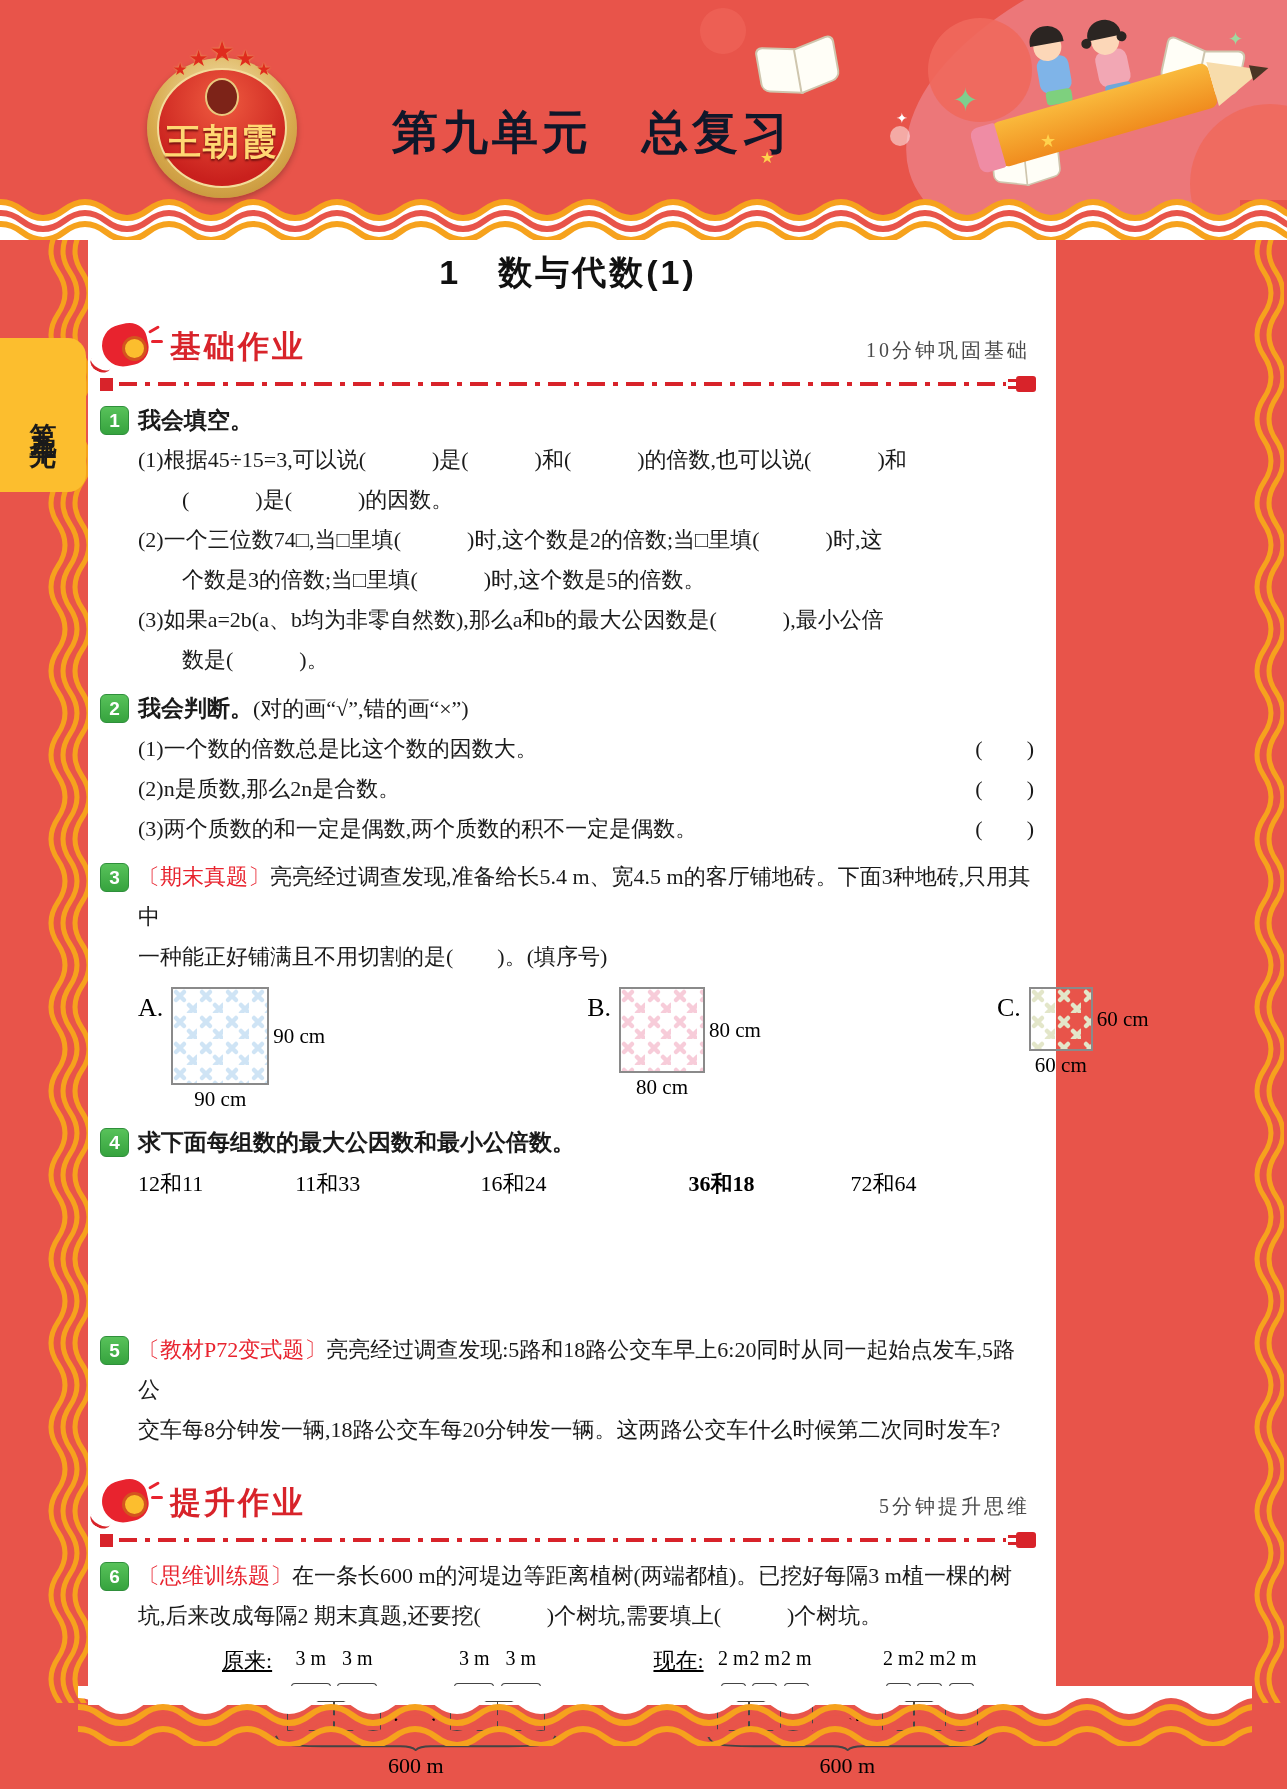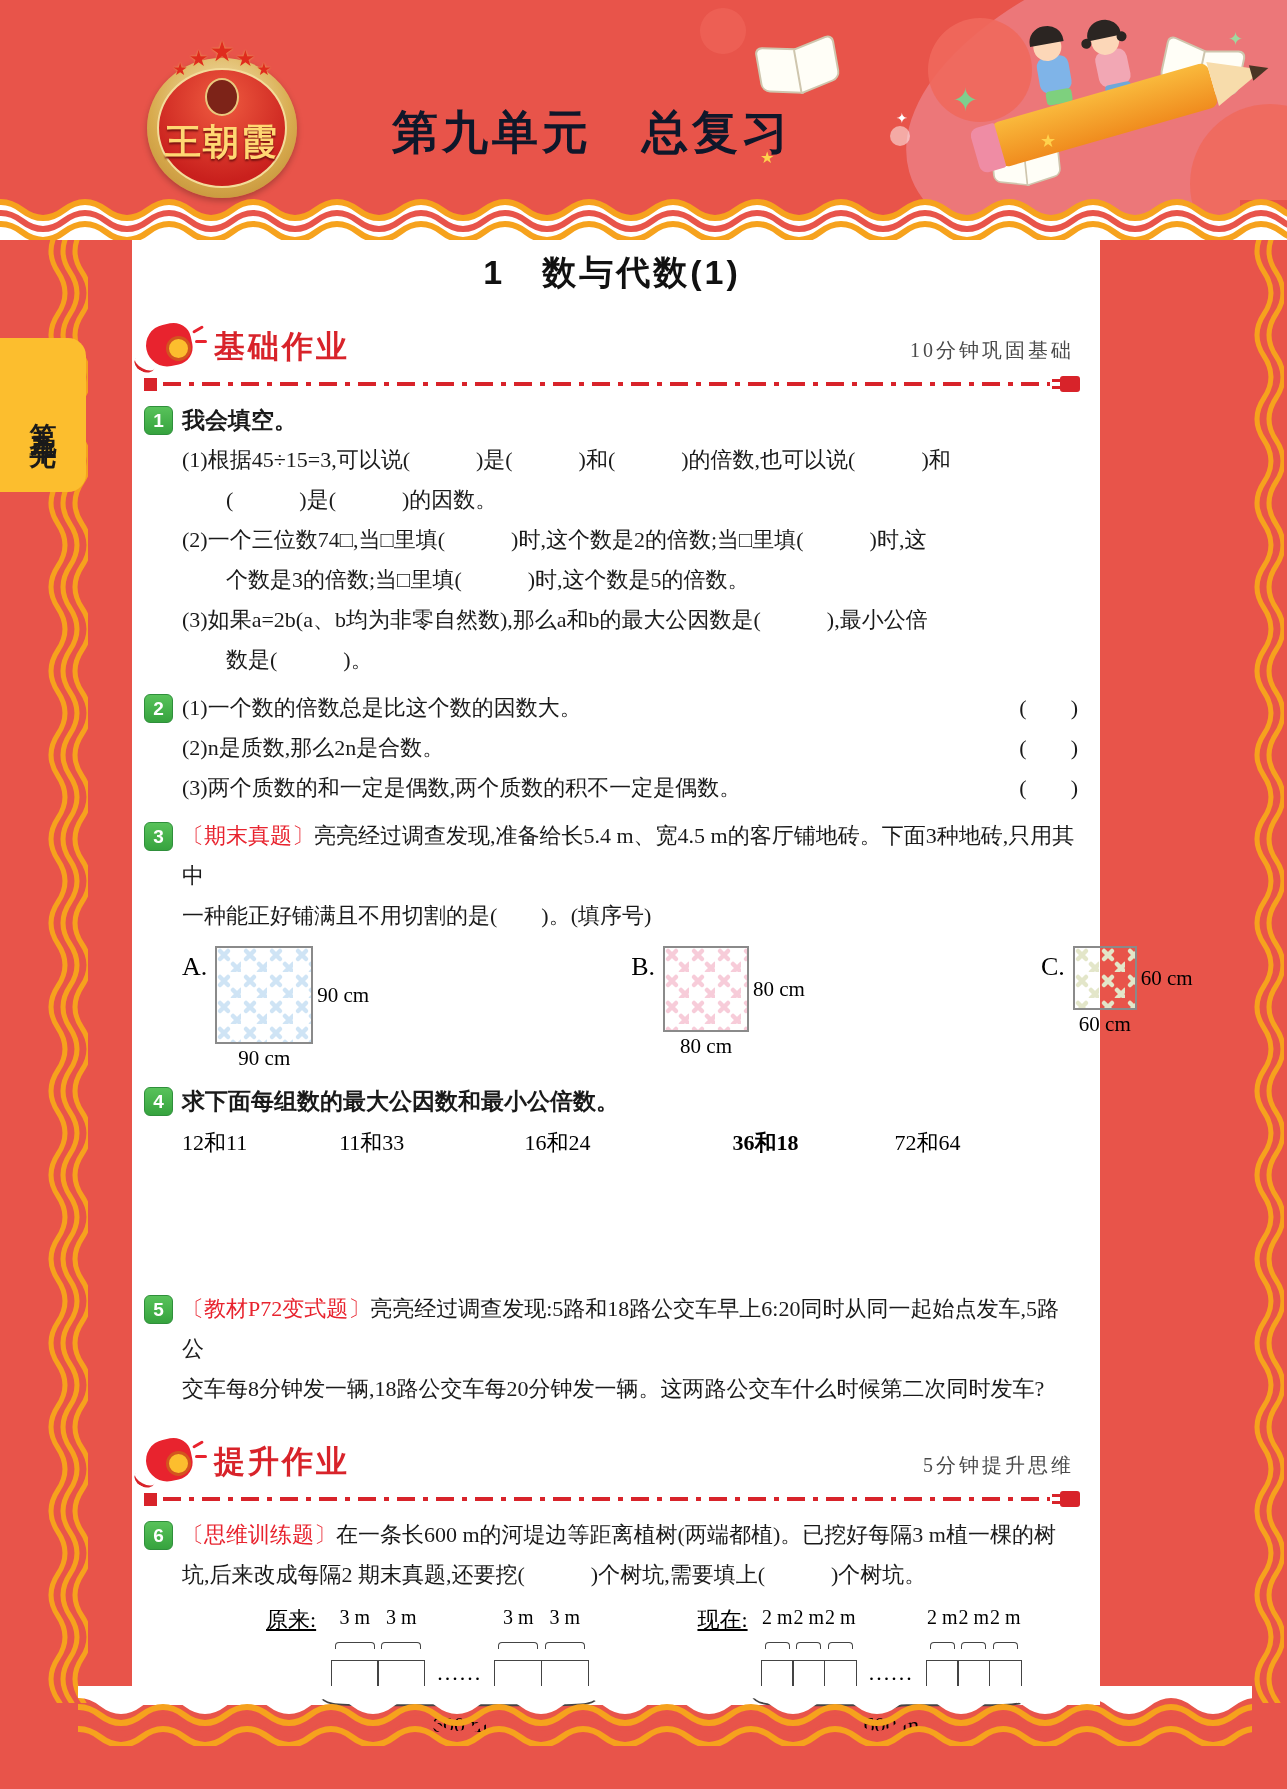--- a/index.html
+++ b/index.html
@@ -64,21 +64,21 @@
   .frame-left{position:absolute;left:0;top:200px;width:88px;height:1589px;background:#e8544a;}
   .frame-right{position:absolute;left:1240px;top:200px;width:47px;height:1589px;background:#e8544a;}
   .frame-bottom{position:absolute;left:0;top:1702px;width:1287px;height:87px;background:#e8544a;}
   .wavy-left{position:absolute;left:88px;top:208px;width:1495px;height:44px;transform:rotate(90deg);transform-origin:0 0;}
   .wavy-right{position:absolute;left:1284px;top:208px;width:1495px;height:30px;transform:rotate(90deg);transform-origin:0 0;}
   .btm-wave{position:absolute;left:78px;top:1686px;width:1174px;height:60px;z-index:4;}
   .side-tab{position:absolute;left:0;top:338px;width:86px;height:154px;background:#fcbe2e;border-radius:0 18px 18px 0;z-index:5;display:flex;align-items:center;justify-content:center;}
   .side-tab span{writing-mode:vertical-rl;font-family:"Liberation Sans",sans-serif;font-weight:700;font-size:27px;letter-spacing:7px;color:#1a1a1a;}
 
   
-  .panel{position:absolute;left:88px;top:236px;width:968px;height:1469px;background:#fff;z-index:2;box-sizing:border-box;padding:6px 20px 0 12px;margin-left:44px;}
+  .panel{position:absolute;left:88px;top:236px;width:968px;height:1469px;background:#fff;z-index:2;box-sizing:border-box;padding:6px 20px 0 12px;}
   .page-title{text-align:center;font-family:"Liberation Sans",sans-serif;font-weight:900;font-size:34px;letter-spacing:3px;color:#111;margin-top:8px;}
 
   .sec{display:flex;align-items:flex-end;margin-top:24px;}
   .sec2{margin-top:26px;}
   .sec-title{font-family:"Liberation Sans",sans-serif;font-weight:900;font-size:31px;color:#d8232a;margin-left:12px;letter-spacing:3px;}
   .sec-time{margin-left:auto;font-size:20px;color:#4a4a4a;letter-spacing:3px;padding:0 6px 4px 0;}
   .horn{position:relative;width:58px;height:48px;flex:none;}
   .horn-body{position:absolute;left:2px;top:4px;width:46px;height:42px;background:#e8232e;border-radius:50% 42% 42% 50%/55% 45% 45% 55%;transform:rotate(-12deg);}
   .horn-core{position:absolute;left:22px;top:16px;width:19px;height:19px;background:#fcbe2e;border-radius:50%;border:3px solid #d3541f;}
   .horn-cord{position:absolute;left:-10px;bottom:-4px;width:22px;height:14px;border:0;border-bottom:3px solid #d8232a;border-radius:50%;transform:rotate(28deg);}
@@ -280,20 +280,23 @@
         <div class="line">(2)一个三位数74□,当□里填(　　　)时,这个数是2的倍数;当□里填(　　　)时,这</div>
         <div class="line indent">个数是3的倍数;当□里填(　　　)时,这个数是5的倍数。</div>
         <div class="line">(3)如果a=2b(a、b均为非零自然数),那么a和b的最大公因数是(　　　),最小公倍</div>
         <div class="line indent">数是(　　　)。</div>
       </div>
     </div>
 
     <div class="q">
       <span class="qnum">2</span>
       <div class="q-body">
+        <div class="line">
+          <span class="q-title">我会判断。</span><span class="q-note">(对的画“√”,错的画“×”)</span>
+        </div>
         <div class="line judge">
           <span>(1)一个数的倍数总是比这个数的因数大。</span>
           <span class="blank">(　　)</span>
         </div>
         <div class="line judge">
           <span>(2)n是质数,那么2n是合数。</span>
           <span class="blank">(　　)</span>
         </div>
         <div class="line judge">
           <span>(3)两个质数的和一定是偶数,两个质数的积不一定是偶数。</span>

